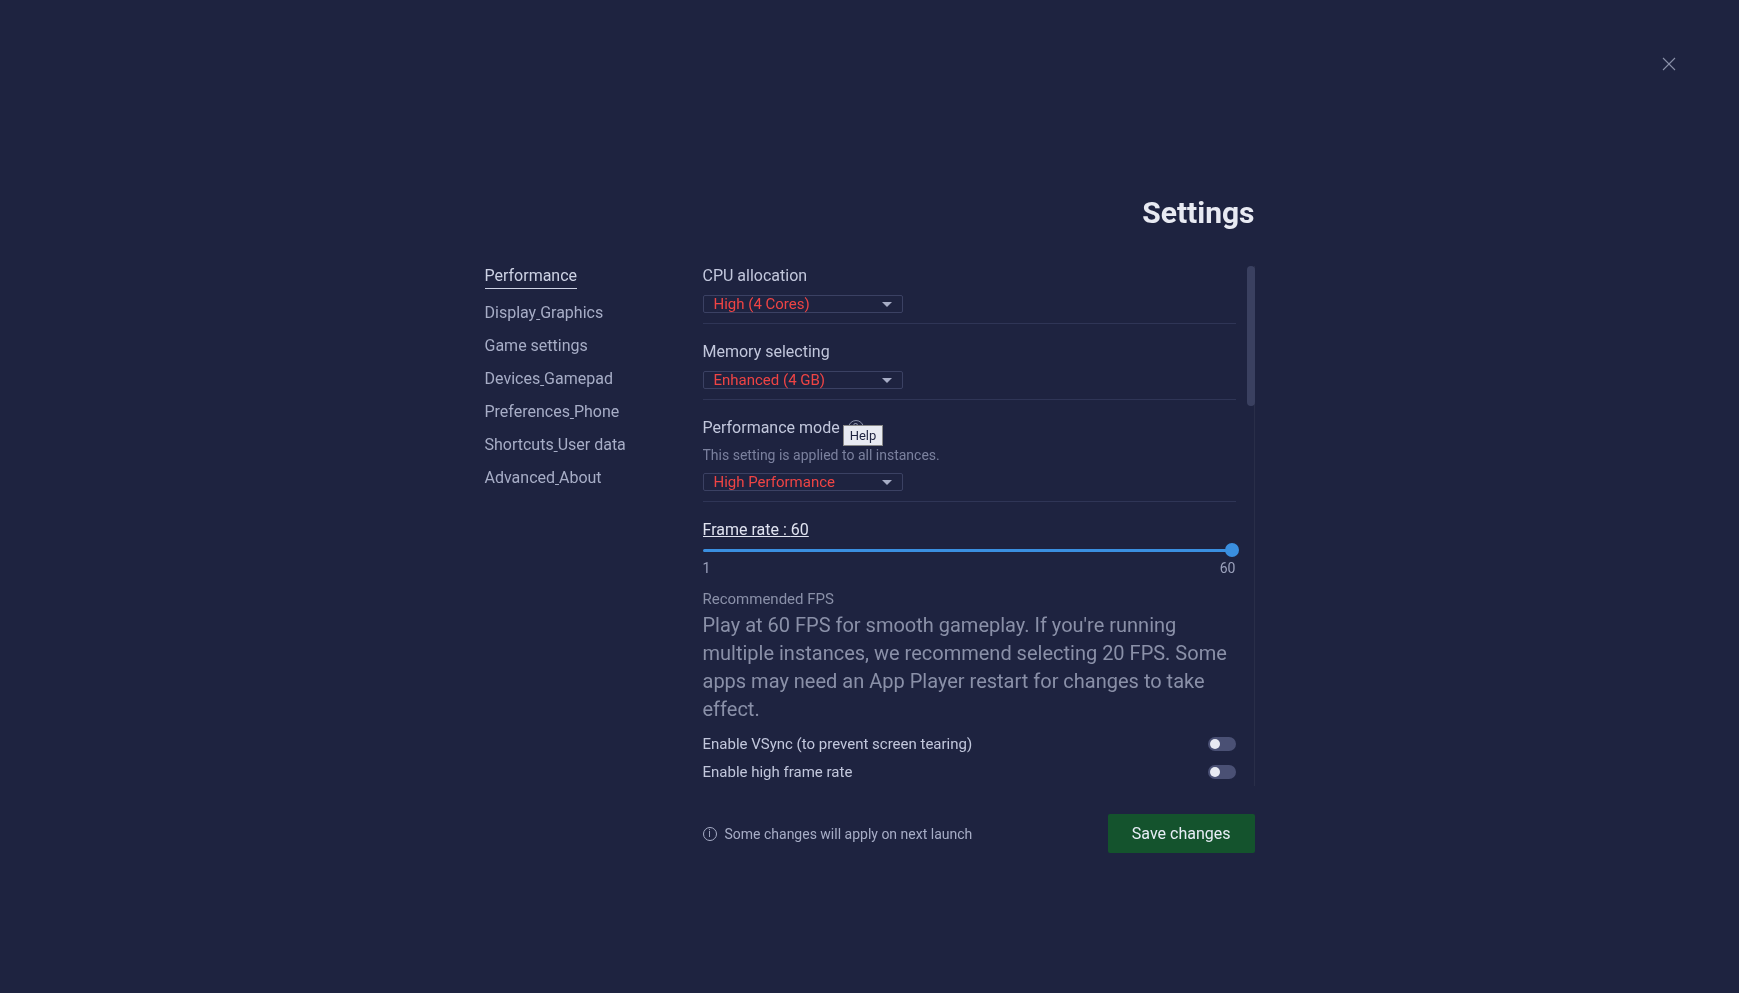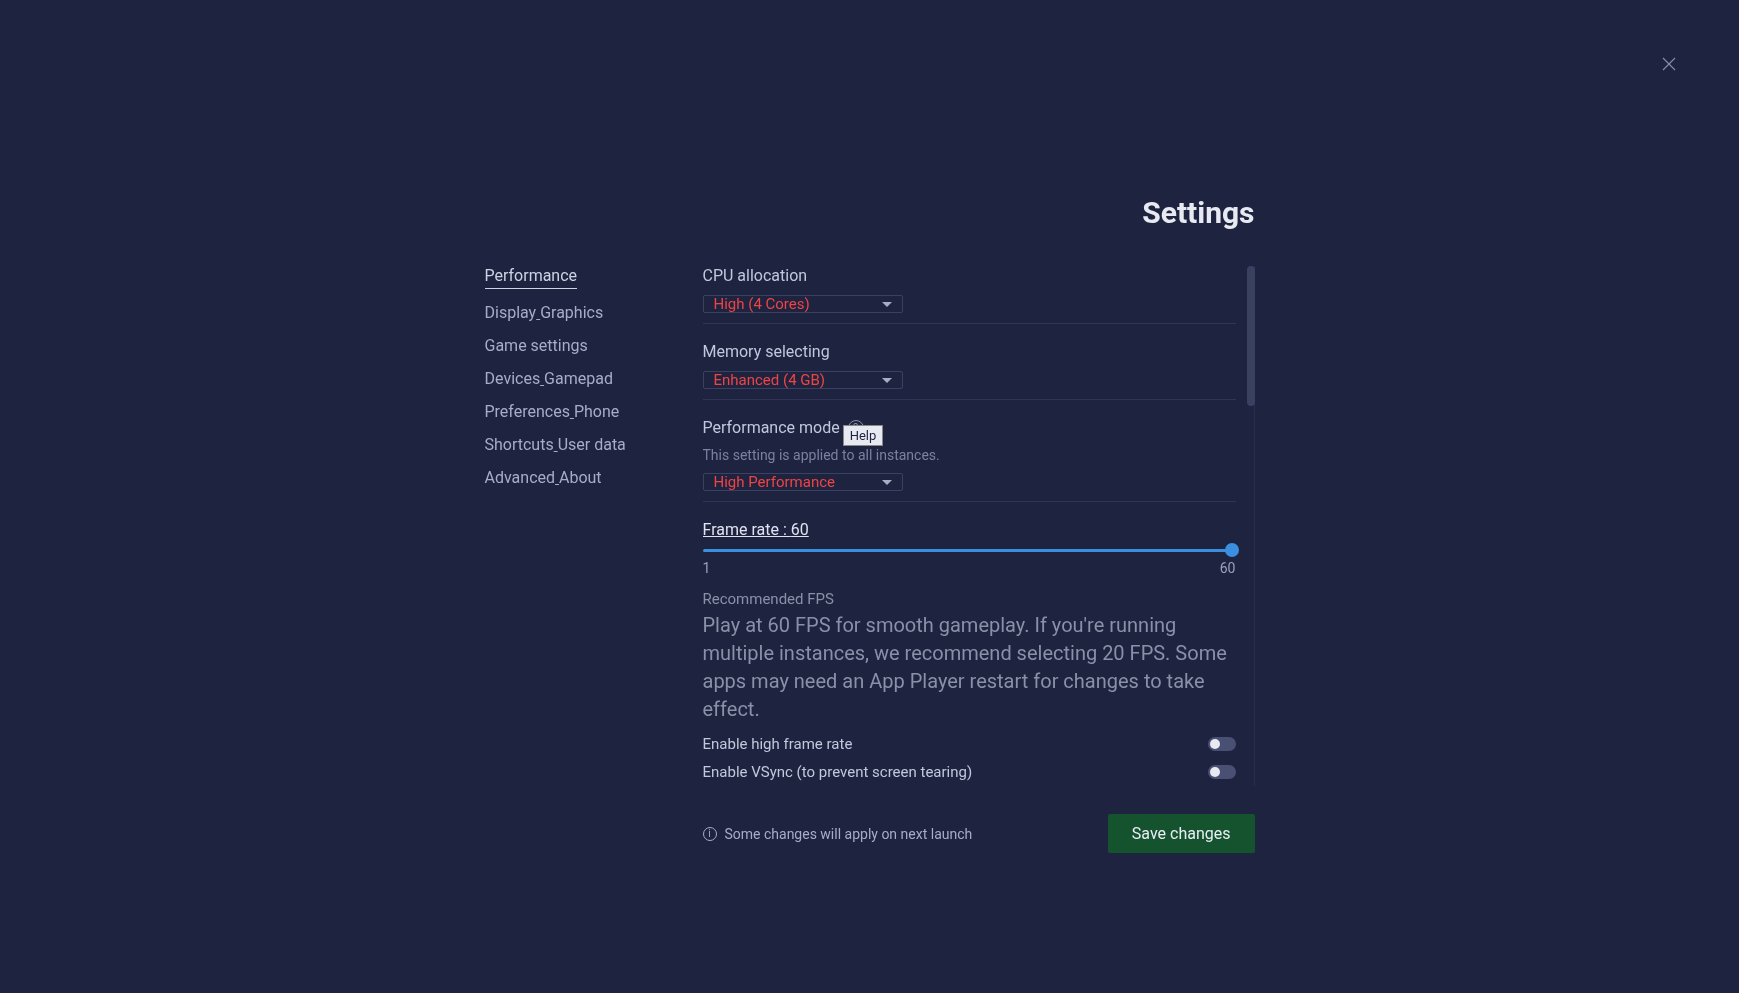--- a/index.html
+++ b/index.html
@@ -304,31 +304,31 @@
             <div class="slider-thumb"></div>
           </div>
           <div class="slider-ends">
             <span>1</span>
             <span>60</span>
           </div>
           <div class="fps-title">Recommended FPS</div>
           <div class="fps-desc">Play at 60 FPS for smooth gameplay. If you're running multiple instances, we recommend selecting 20 FPS. Some apps may need an App Player restart for changes to take effect.</div>
 
           <div class="toggle-row">
+            <span class="tlabel">Enable VSync (to prevent screen tearing)</span>
+            <div class="toggle">
+                <div class="knob"></div>
+              </div>
+          </div>
+          <div class="toggle-row">
             <span class="tlabel">Enable high frame rate</span>
             <div class="toggle">
                 <div class="knob"></div>
               </div>
           </div>
-          <div class="toggle-row">
-            <span class="tlabel">Enable VSync (to prevent screen tearing)</span>
-            <div class="toggle">
-                <div class="knob"></div>
-              </div>
-          </div>
 
         </div>
 
       </div>
       <div class="scroll-thumb"></div>
 
       <div class="footer">
         <div class="notice">
           <span class="info-icon">i</span>
           <span>Some changes will apply on next launch</span>

